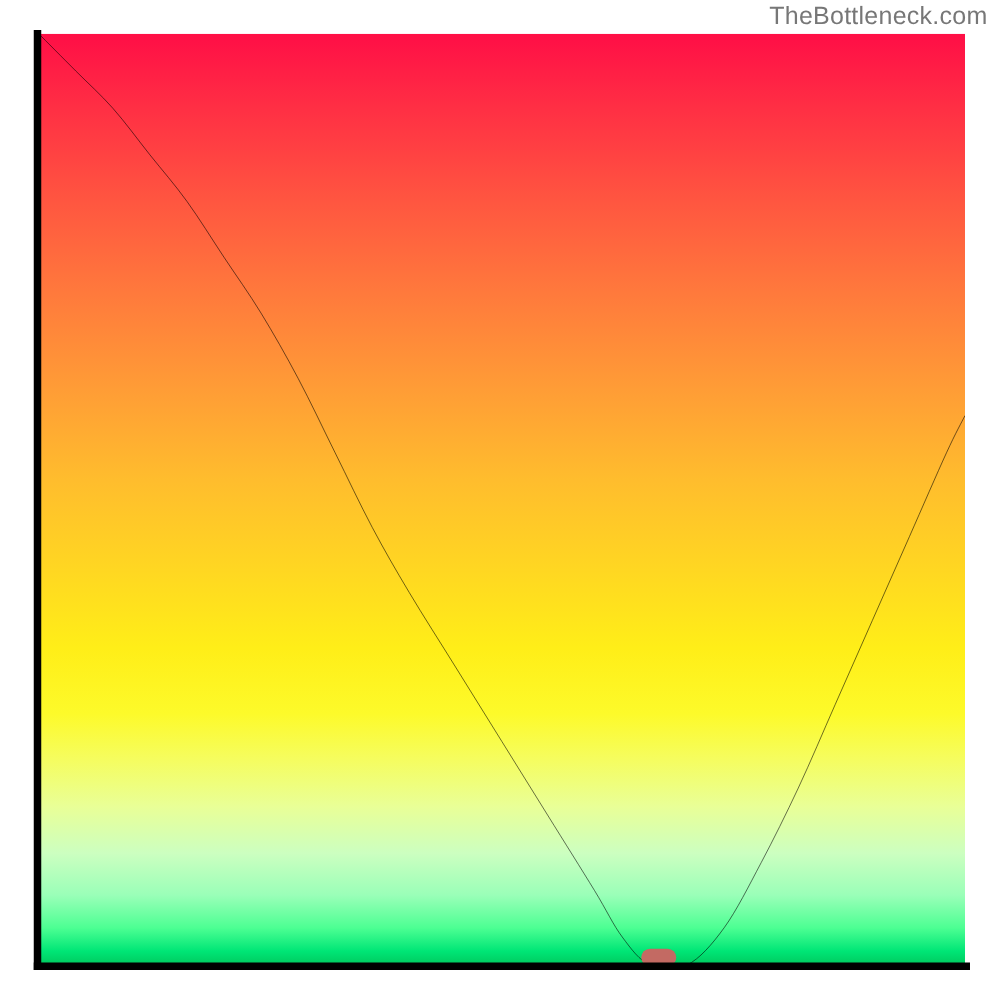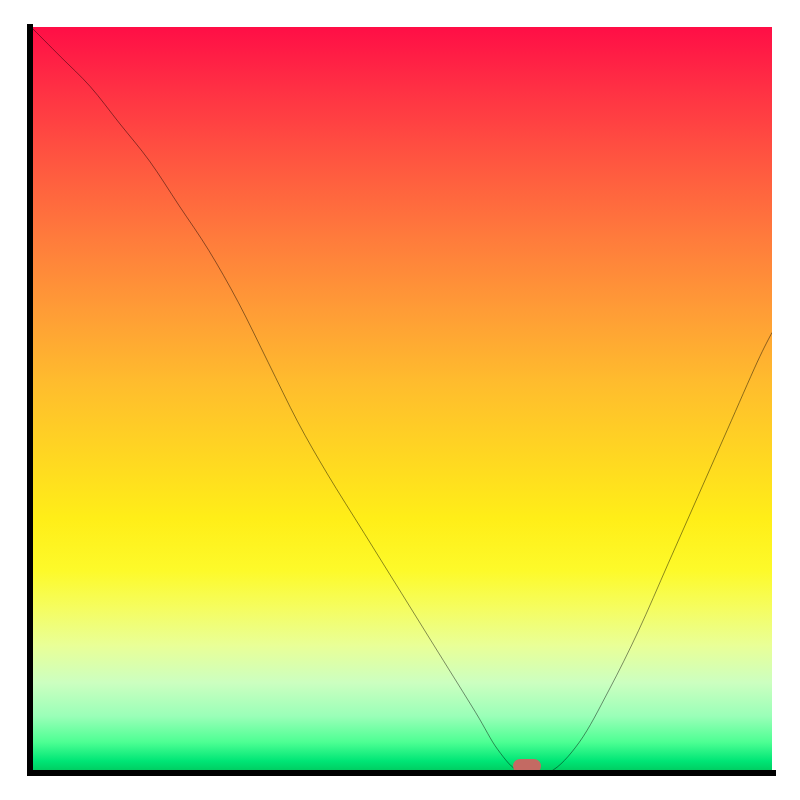--- a/index.html
+++ b/index.html
@@ -69,20 +69,21 @@
     border-radius: 7px;
     background: #c36a63;
     transform: translate(-50%, -50%);
   }
 </style>
 </head>
 <body>
 
 <div class="chart-container">
 
+  <div class="watermark">TheBottleneck.com</div>
 
   <div class="plot-area">
     <div class="gradient-bg"></div>
 
     <svg class="curve" viewBox="0 0 100 100" preserveAspectRatio="none" style="position:absolute;inset:0;width:100%;height:100%;">
       <path id="curve-path" fill="none" stroke="#000" stroke-width="0.45" vector-effect="non-scaling-stroke" d="M 0 0 C 0.6666666666666666 0.6666666666666666, 2.666666666666667 2.666666666666667, 4 4 C 5.333333333333333 5.333333333333333, 6.666666666666667 6.5, 8 8 C 9.333333333333334 9.5, 10.666666666666666 11.333333333333334, 12 13 C 13.333333333333334 14.666666666666666, 14.666666666666666 16.166666666666668, 16 18 C 17.333333333333332 19.833333333333332, 18.666666666666668 22, 20 24 C 21.333333333333332 26, 22.666666666666668 27.833333333333332, 24 30 C 25.333333333333332 32.166666666666664, 26.666666666666668 34.5, 28 37 C 29.333333333333332 39.5, 30.666666666666668 42.333333333333336, 32 45 C 33.333333333333336 47.666666666666664, 34.666666666666664 50.5, 36 53 C 37.333333333333336 55.5, 38.5 57.5, 40 60 C 41.5 62.5, 43.333333333333336 65.33333333333333, 45 68 C 46.666666666666664 70.66666666666667, 48.333333333333336 73.33333333333333, 50 76 C 51.666666666666664 78.66666666666667, 53.333333333333336 81.33333333333333, 55 84 C 56.666666666666664 86.66666666666667, 58.666666666666664 89.83333333333333, 60 92 C 61.333333333333336 94.16666666666667, 62 95.66666666666667, 63 97 C 64 98.33333333333333, 64.83333333333333 99.5, 66 100 C 67.16666666666667 100.5, 68.66666666666667 100.66666666666667, 70 100 C 71.33333333333333 99.33333333333333, 72.66666666666667 97.83333333333333, 74 96 C 75.33333333333333 94.16666666666667, 76.66666666666667 91.5, 78 89 C 79.33333333333333 86.5, 80.66666666666667 83.83333333333333, 82 81 C 83.33333333333333 78.16666666666667, 84.66666666666667 75, 86 72 C 87.33333333333333 69, 88.66666666666667 66, 90 63 C 91.33333333333333 60, 92.66666666666667 57, 94 54 C 95.33333333333333 51, 97 47.166666666666664, 98 45 C 99 42.833333333333336, 99.66666666666667 41.666666666666664, 100 41"></path>
     </svg>
 
     <div id="optimal-marker" class="marker" style="left: 496.47px; top: 739px; background: rgb(195, 106, 99);"></div>
   </div>

